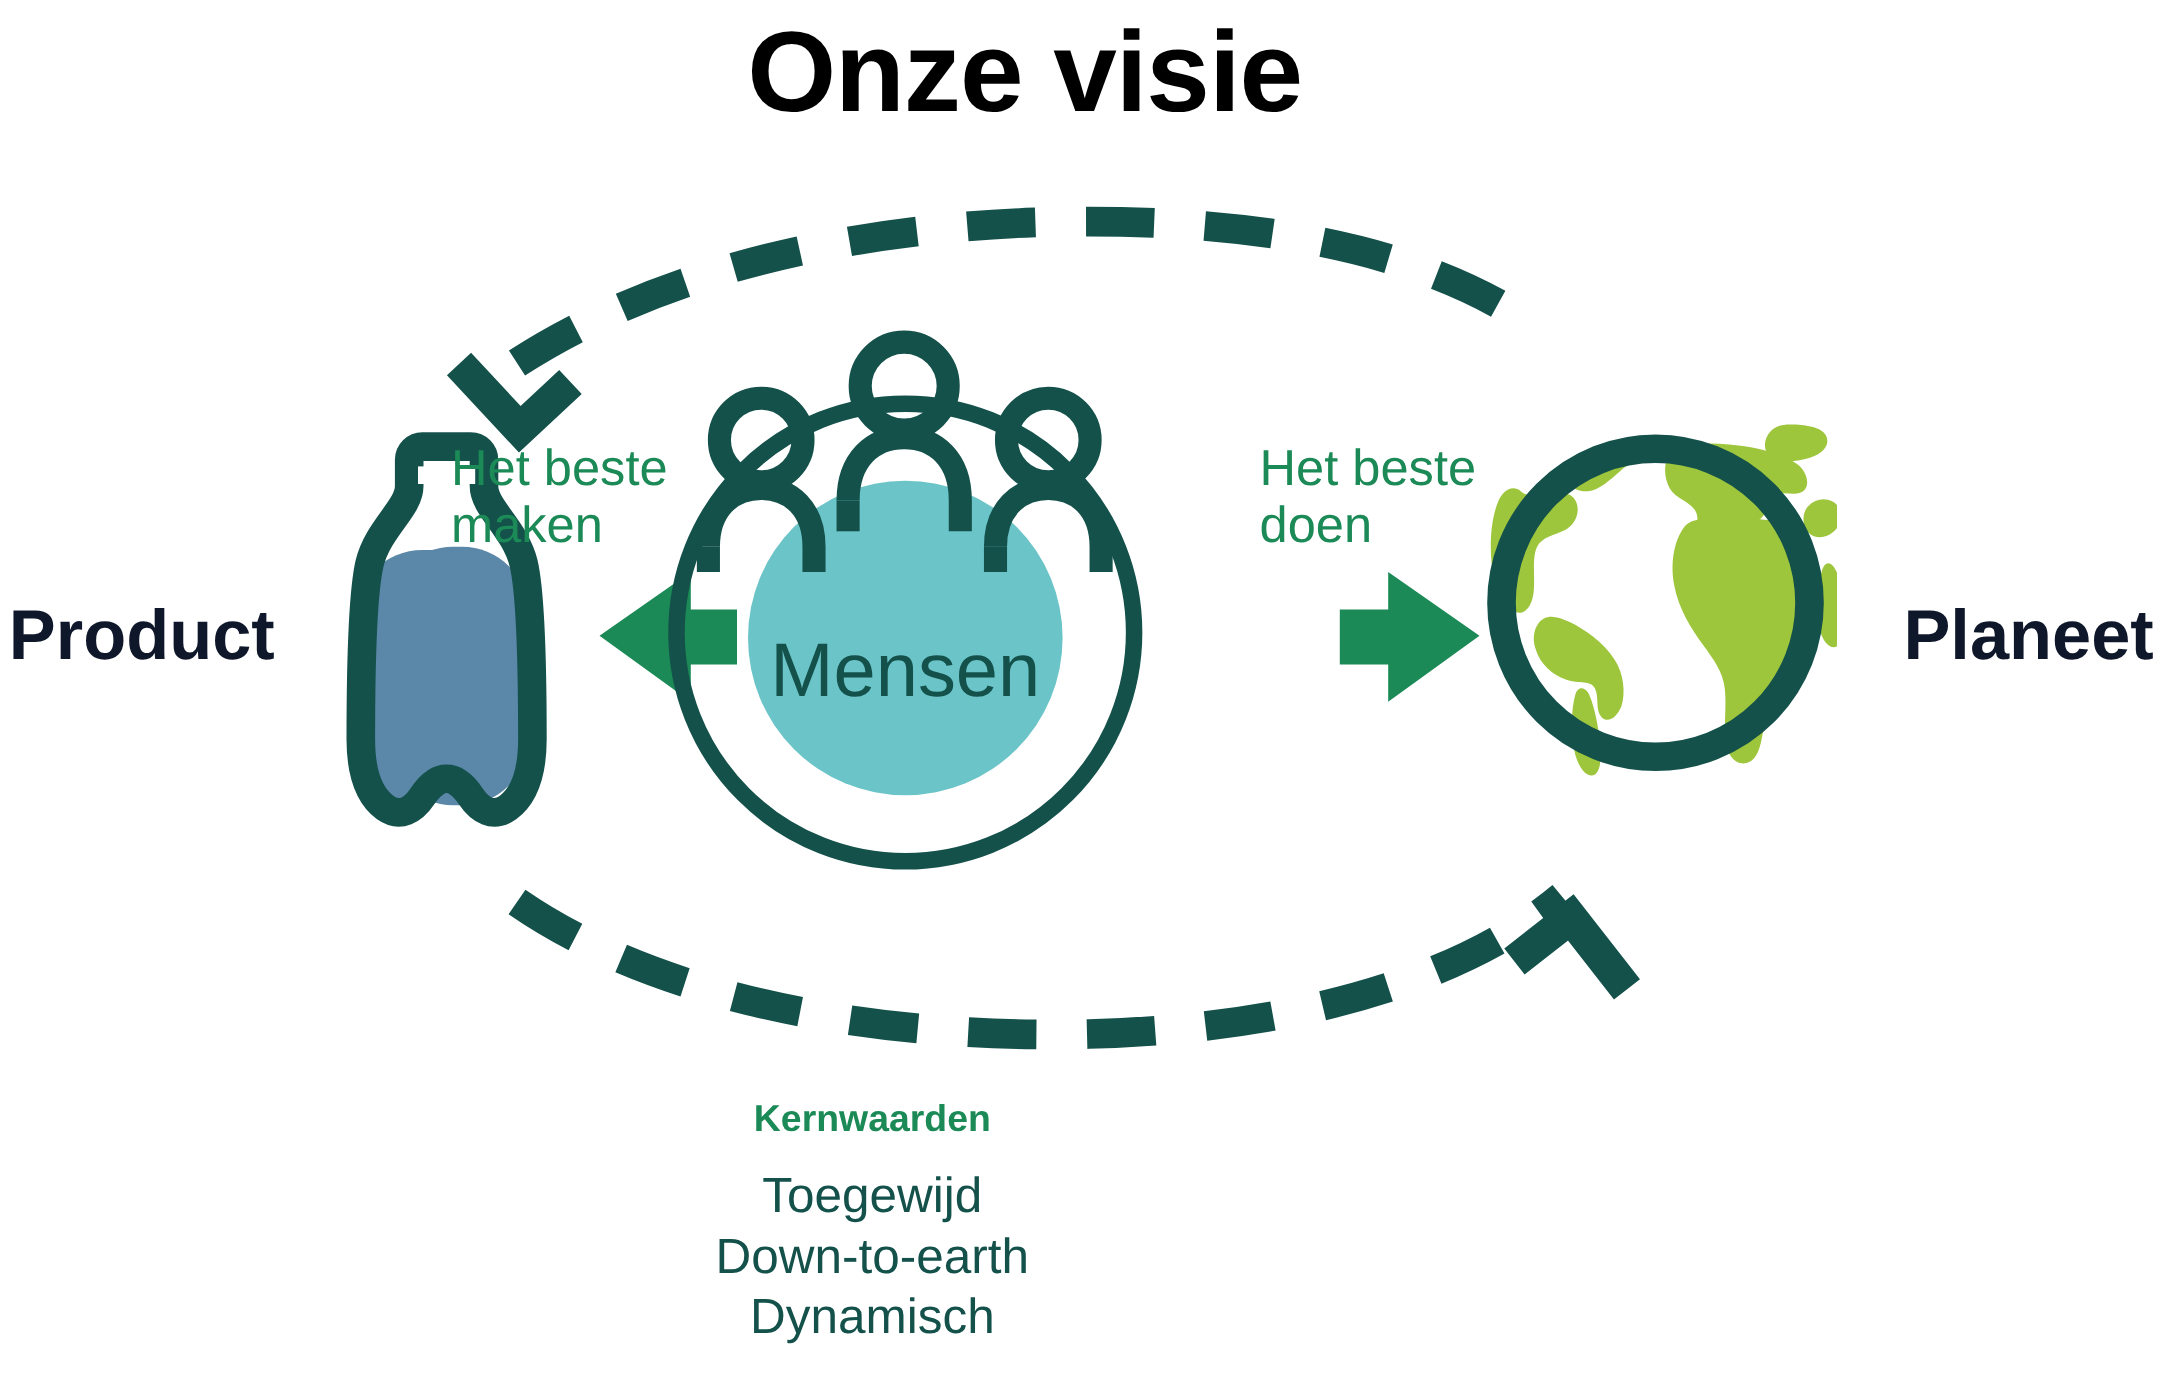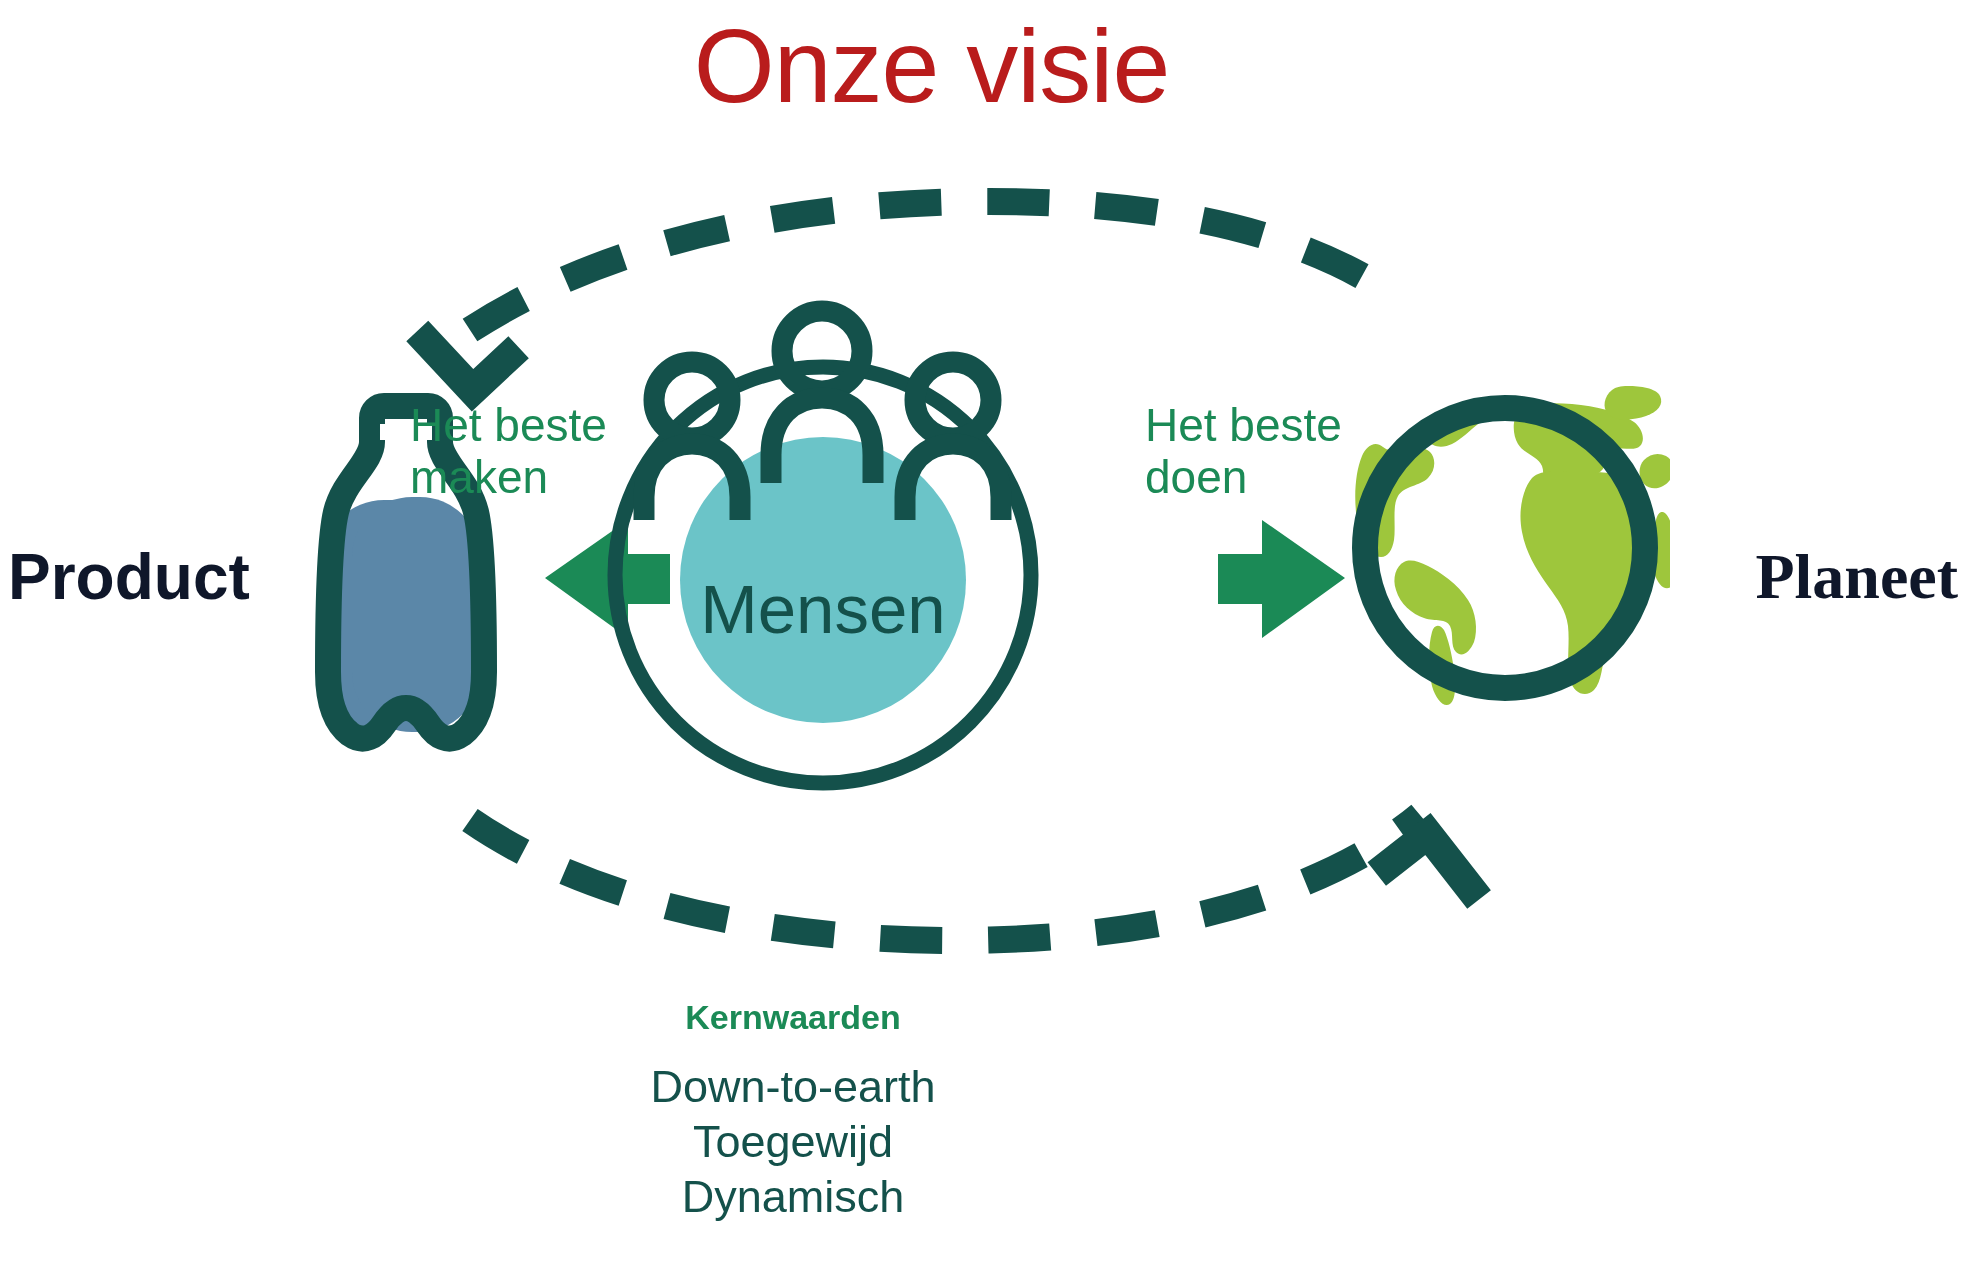--- a/index.html
+++ b/index.html
@@ -24,38 +24,38 @@
   }
 
   
   .title {
     position: absolute;
     left: 0;
     top: 14px;
     width: 1863px;
     text-align: center;
     font-size: 104px;
-    font-weight: normal;
-    color: #b91c1c;
+    font-weight: bold;
+    color: #000000;
     letter-spacing: -1px;
     line-height: 1.0;
     white-space: nowrap;
   }
 
   
   .side-label {
     position: absolute;
     font-size: 64px;
     font-weight: bold;
     color: #0f172a;
     line-height: 1;
     white-space: nowrap;
   }
   .side-label.left  { left: 8px;  top: 545px; }
-  .side-label.right { right: 8px; top: 545px; text-align: left; font-family: Liberation Serif, serif; }
+  .side-label.right { right: 8px; top: 545px; text-align: left; }
 
   
   .arrow-caption {
     position: absolute;
     font-size: 46px;
     color: #1b8a56;
     line-height: 1.13;
     text-align: left;
     white-space: nowrap;
   }
@@ -274,16 +274,16 @@
 
 <div class="arrow-caption right">
   <span>Het beste</span>
   <span>doen</span>
 </div>
 
 <div class="center-label">Mensen</div>
 
 <div class="values-block">
   <div class="values-heading">Kernwaarden</div>
+  <div class="value-item">Toegewijd</div>
   <div class="value-item">Down-to-earth</div>
-  <div class="value-item">Toegewijd</div>
   <div class="value-item">Dynamisch</div>
 </div>
 
 </body></html>

